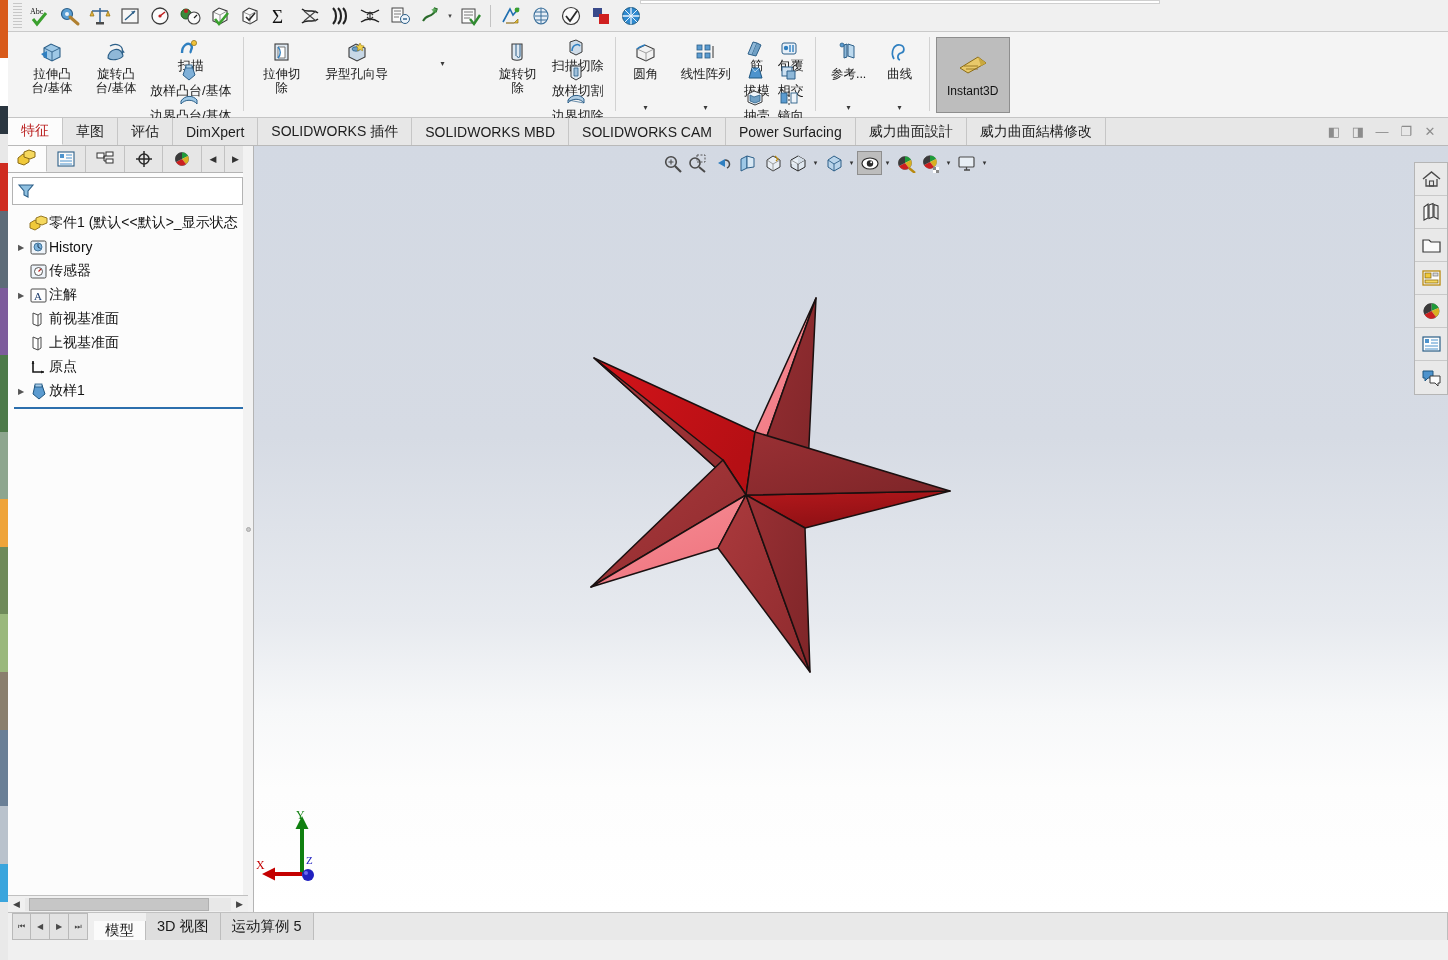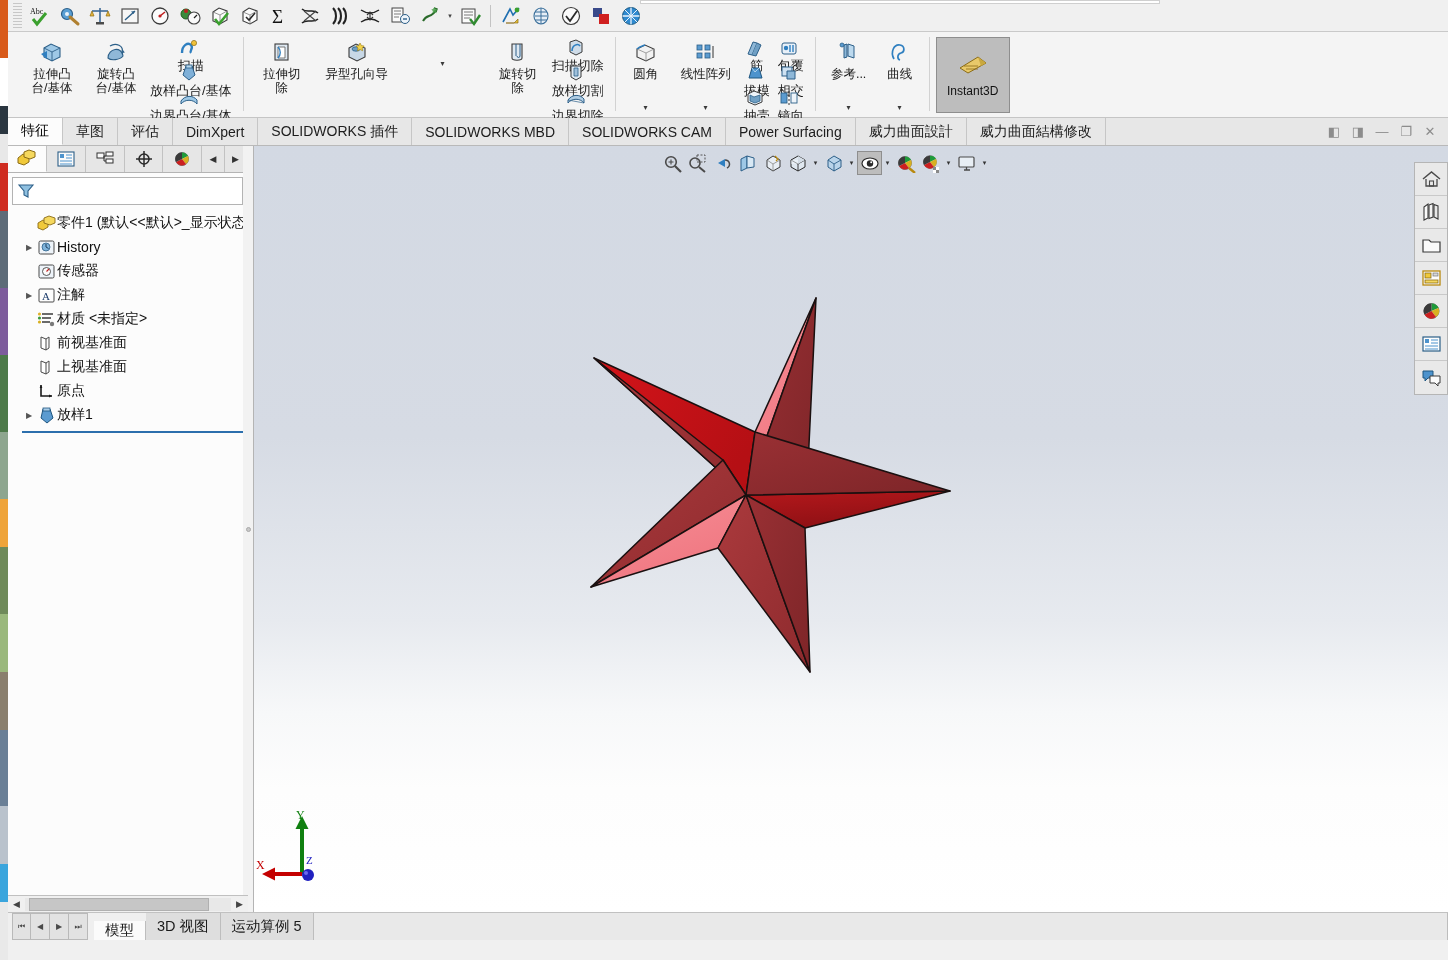--- a/index.html
+++ b/index.html
@@ -70,40 +70,40 @@
   .tabstrip {
     position: absolute; left: 8px; top: 118px; width: 1440px; height: 28px;
     background: #e7e7e7; border-bottom: 1px solid #b9b9b9; display: flex;
     align-items: stretch; z-index: 3;
   }
   .tab {
     display: flex; align-items: center; padding: 0 13px; font-size: 14px;
     color: #1d1d1d; border-right: 1px solid #c6c6c6; cursor: pointer;
     background: #e7e7e7; white-space: nowrap;
   }
-  .tab.active { background: #fcfcfc; color: #000000; border-bottom: 1px solid #fcfcfc; }
+  .tab.active { background: #fcfcfc; color: #b91c1c; border-bottom: 1px solid #fcfcfc; }
   .tabstrip .spacer { flex: 1; }
   .wbtn { width: 24px; display:flex; align-items:center; justify-content:center;
     color:#8c8c8c; font-size: 13px; cursor:pointer; }
 
   
   .fm-panel {
     position: absolute; left: 8px; top: 146px; width: 240px; height: 766px;
     background: #fcfcfc; border-right: 1px solid #a9a9a9; z-index: 2;
   }
   .fm-tabs { display: flex; height: 27px; background: #e6e6e6;
     border-bottom: 1px solid #b4b4b4; align-items: stretch; }
   .fm-tab { width: 40px; display: flex; align-items: center; justify-content: center;
     border-right: 1px solid #c2c2c2; cursor: pointer; }
   .fm-tab.active { background: #fcfcfc; border-bottom: 1px solid #fcfcfc; }
   .fm-nav { width: 23px; display:flex; align-items:center; justify-content:center;
     font-size: 9px; color:#333; border-right:1px solid #c2c2c2; cursor:pointer;}
   .fm-filter { height: 28px; margin: 4px 4px 2px 4px; background: #fff;
     border: 1px solid #b3b3b3; display: flex; align-items: center; padding-left: 4px; }
-  .tree { padding: 4px 0 0 14px; }
+  .tree { padding: 4px 0 0 6px; }
   .trow { display: flex; align-items: center; height: 24px; cursor: pointer;
     font-size: 14px; color: #111; white-space: nowrap; }
   .texp { width: 14px; text-align: center; font-size: 8px; color: #555; }
   .ticon { width: 21px; display:flex; align-items:center; justify-content:center; }
   .tree-divider { height: 2px; background: #2c6fad; margin: 4px 0 0 0; }
 
   
   .fm-hscroll { position: absolute; left: 8px; bottom: 48px; width: 240px; height: 17px;
     background: #f0f0f0; border-top: 1px solid #c0c0c0; display: flex;
     align-items: center; z-index: 3; }
@@ -733,33 +733,20 @@
         <div class="texp">▶</div>
         <div class="ticon">
           <svg width="19" height="17" viewBox="0 0 19 17">
             <rect x="2" y="2" width="15" height="13" rx="1" fill="#fdfdfd" stroke="#4a4a4a" stroke-width="1"></rect>
             <text x="5" y="13" font-size="11" font-family="Liberation Serif, serif" fill="#1a3a6a">A</text>
           </svg>
         </div>
         <span>注解</span>
       </div>
 
-      <div class="trow">
-        <div class="texp"></div>
-        <div class="ticon">
-          <svg width="19" height="17" viewBox="0 0 19 17">
-            <path d="M5 3 h11 M5 7 h9 M5 11 h8" stroke="#3a3a3a" stroke-width="1.5"></path>
-            <circle cx="2.5" cy="3" r="1.6" fill="#e0b02a"></circle>
-            <circle cx="2.5" cy="7" r="1.6" fill="#3a9a3a"></circle>
-            <circle cx="2.5" cy="11" r="1.6" fill="#d8b020"></circle>
-            <circle cx="15" cy="13" r="2.2" fill="#7a7a7a"></circle>
-          </svg>
-        </div>
-        <span>材质 &lt;未指定&gt;</span>
-      </div>
 
       <div class="trow">
         <div class="texp"></div>
         <div class="ticon">
           <svg width="19" height="17" viewBox="0 0 19 17">
             <path d="M4 2 L4 13 L9 15 L9 4 z" fill="#ffffff" stroke="#4a4a4a" stroke-width="1"></path>
             <path d="M12 2 L12 13" stroke="#4a4a4a" stroke-width="1"></path>
             <path d="M9 4 L12 2 M9 15 L12 13" stroke="#4a4a4a" stroke-width="1"></path>
           </svg>
         </div>

